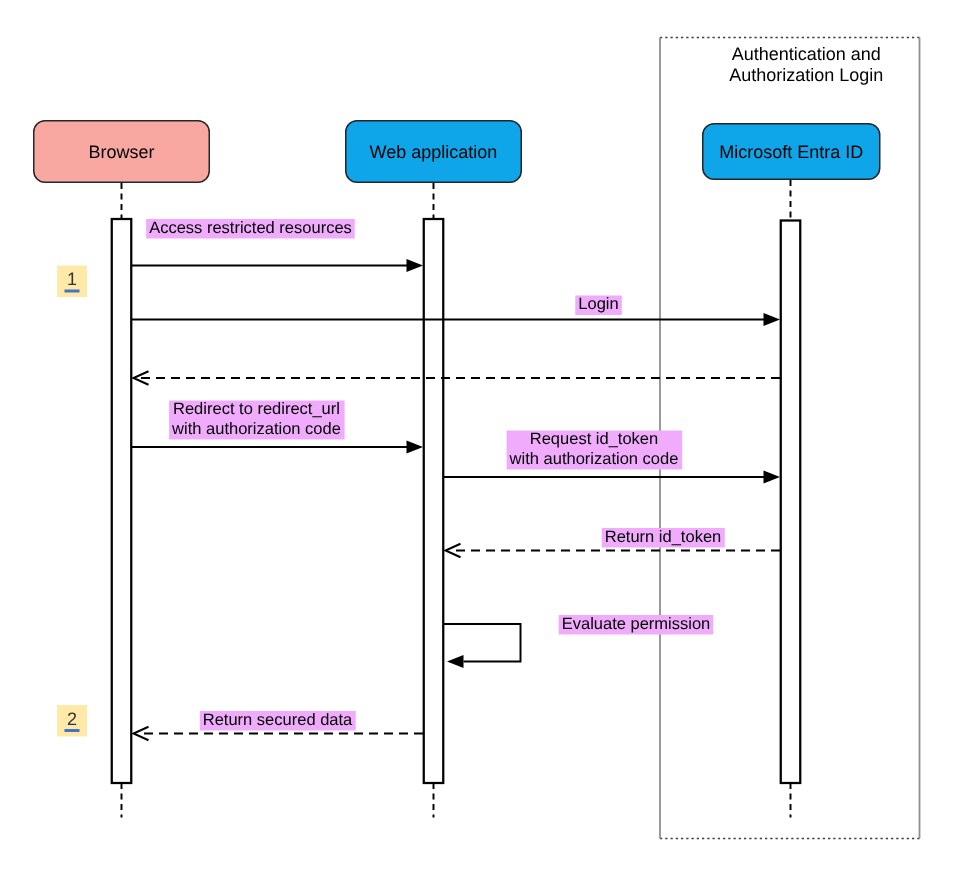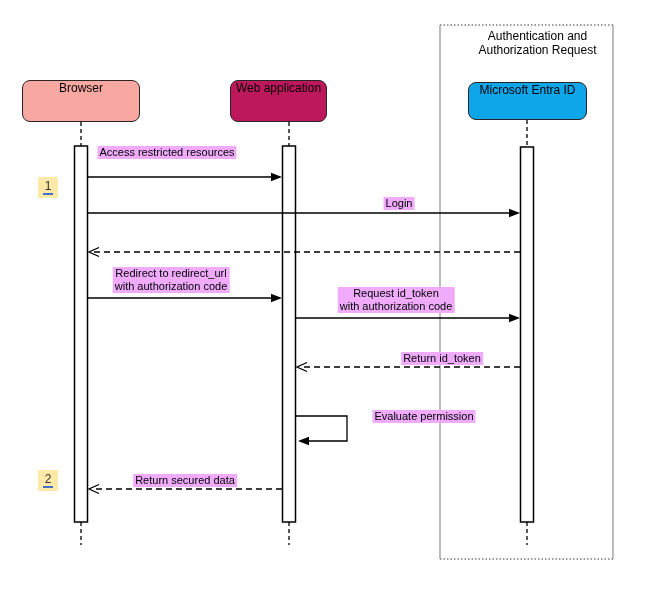--- a/index.html
+++ b/index.html
@@ -3,21 +3,21 @@
 <meta charset="utf-8">
 <style>
   html,body{margin:0;padding:0;background:#ffffff;}
   #stage{
     position:relative;width:647px;height:593px;background:#ffffff;overflow:hidden;
     font-family:"Liberation Sans", sans-serif;color:#000;
   }
   #lines{position:absolute;left:0;top:0;}
   .actor{
     position:absolute;box-sizing:border-box;border:1.5px solid #262626;border-radius:8px;
-    display:flex;justify-content:center;
+    display:flex;align-items:center;justify-content:center;
     font-size:12px;color:#000;text-align:center;
   }
   .frame-title{
     position:absolute;text-align:center;font-size:12px;line-height:14px;color:#000;
   }
   .frame-title span{display:block;}
   .msg{
     position:absolute;transform:translateX(-50%);text-align:center;
     font-size:11px;line-height:13px;color:#000;background:#f0abfc;
     padding:0 2px;white-space:nowrap;
@@ -75,27 +75,27 @@
 
     <polyline points="296,416 347,416 347,441 309,441" fill="none" stroke="#000" stroke-width="1.3"></polyline>
     <polygon points="298,441 309,436.7 309,445.3" fill="#000"></polygon>
 
     <line x1="282" y1="489" x2="92" y2="489" stroke="#000" stroke-width="1.3" stroke-dasharray="6,4"></line>
     <polyline points="99,484.5 89,489 99,493.5" fill="none" stroke="#000" stroke-width="1.3"></polyline>
   </svg>
 
   <div class="frame-title" style="left:441px;top:29px;width:193px;">
     <span>Authentication and</span>
-    <span>Authorization Request</span>
+    <span>Authorization Login</span>
   </div>
 
   <div class="actor" style="left: 22px; top: 80px; width: 118px; height: 42px; background: rgb(249, 168, 161);">
     <span>Browser</span>
   </div>
-  <div class="actor" style="left: 230px; top: 80px; width: 97px; height: 42px; background: #be185d;">
+  <div class="actor" style="left: 230px; top: 80px; width: 118px; height: 42px; background: #0ea5e9;">
     <span>Web application</span>
   </div>
   <div class="actor" style="left: 468px; top: 82px; width: 119px; height: 38px; background: #0ea5e9;">
     <span>Microsoft Entra ID</span>
   </div>
 
   <div class="badge" style="left: 38px; top: 177px; background: rgb(255, 233, 168);">
     <span class="badge-num" style="color: rgb(51, 51, 51); border-bottom-color: rgb(68, 114, 196);">1</span>
   </div>
   <div class="badge" style="left: 38px; top: 470px; background: rgb(255, 233, 168);">

